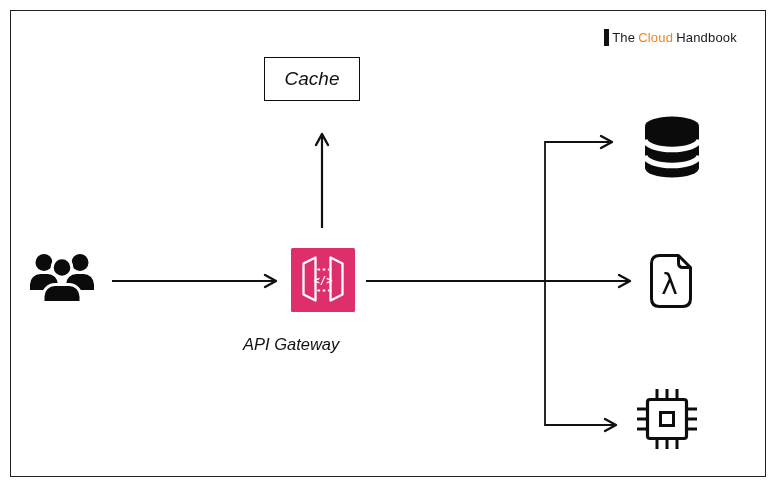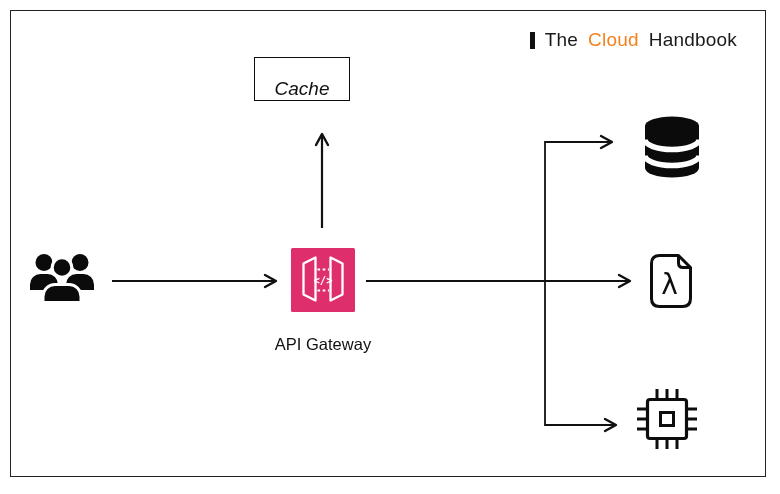--- a/index.html
+++ b/index.html
@@ -7,43 +7,43 @@
     width:780px;height:494px;position:relative;background:#ffffff;
     font-family:"Liberation Sans",sans-serif;color:#111;overflow:hidden;
   }
   .frame{
     position:absolute;left:10px;top:10px;width:756px;height:467px;
     border:1.6px solid #222;background:#fff;box-sizing:border-box;
   }
   
   .brand{
     position:absolute;top:29px;right:43px;display:flex;align-items:center;
-    gap:10px;font-size:19px;letter-spacing:.2px;color:#1a1a1a;
+    gap:3px;font-size:13px;letter-spacing:.2px;color:#1a1a1a;
   }
   .brand-bar{width:5px;height:17px;background:#111;}
   .brand-word{font-weight:500;}
   .brand-accent{color:#F58220;font-weight:normal;}
   
   .edges{position:absolute;left:0;top:0;width:780px;height:494px;pointer-events:none;}
   
   .cache-box{
-    position:absolute;left:254px;top:57px;width:94px;height:42px;
-    border:1.7px solid #0d0d0d;background:#fff;display:flex;align-items:flex-end;
+    position:absolute;left:264px;top:57px;width:94px;height:42px;
+    border:1.7px solid #0d0d0d;background:#fff;display:flex;align-items:center;
     justify-content:center;font-style:italic;font-size:19px;color:#111;
   }
   
   .node{position:absolute;}
   .n-users{left:28px;top:250px;width:68px;height:58px;}
   .n-gateway{left:291px;top:248px;width:64px;height:64px;}
   .n-db{left:645px;top:116px;width:54px;height:62px;}
   .n-lambda{left:647px;top:252px;width:48px;height:58px;}
   .n-chip{left:634px;top:386px;width:66px;height:66px;}
   .gw-label{
-    position:absolute;left:243px;top:335px;width:160px;text-align:center;
-    font-size:16.5px;color:#111;
+    position:absolute;left:243px;top:335px;width:160px;text-align:left;
+    font-style:italic;font-size:16.5px;color:#111;
   }
   svg{display:block;}
 </style>
 </head>
 <body>
 
 <div class="frame"></div>
 
 <div class="brand">
   <span class="brand-bar"></span>

